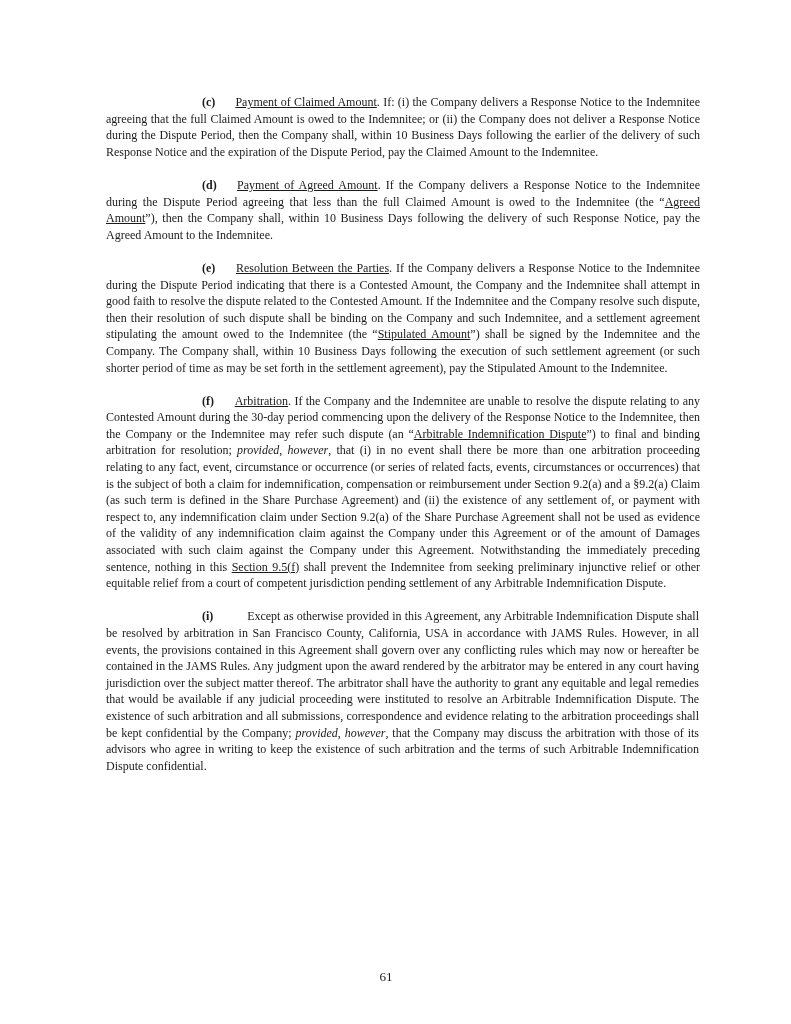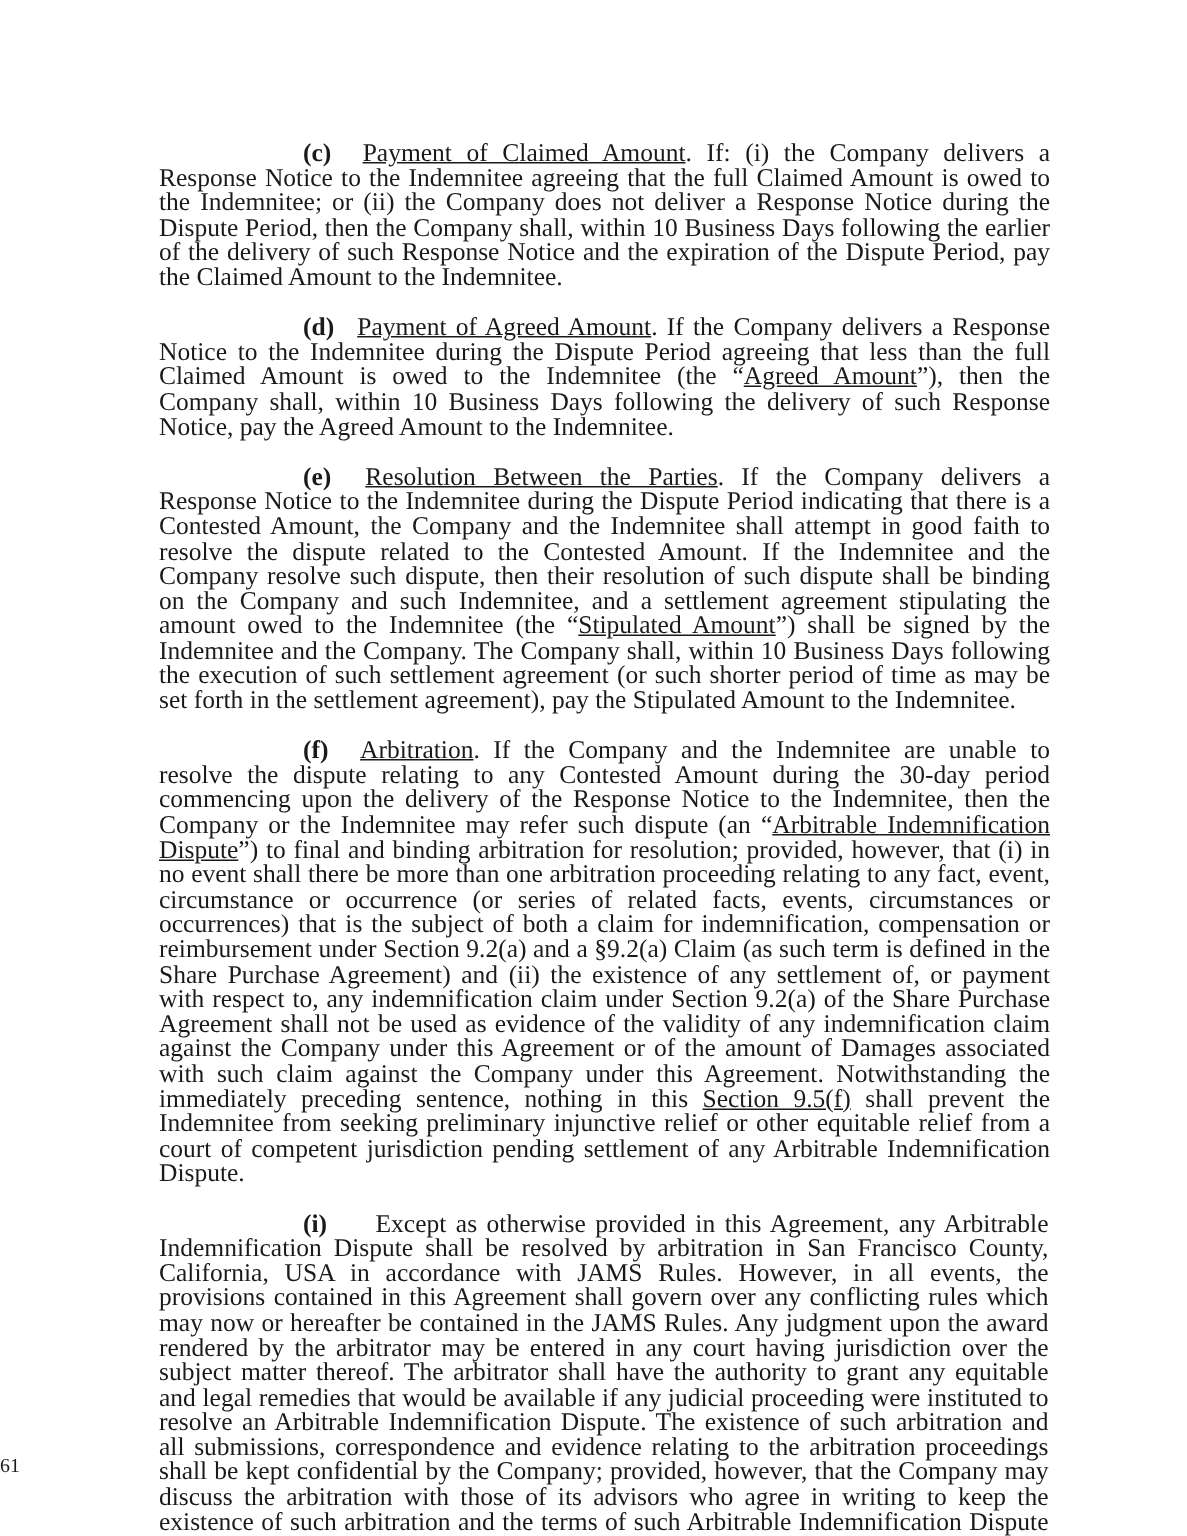--- a/index.html
+++ b/index.html
@@ -22,46 +22,47 @@
       height: 1024px;
       background: #ffffff;
     }
     .body-text {
       position: absolute;
       left: 106px;
       top: 94px;
       width: 594px;
     }
     .para {
-      font-size: 17px;
+      font-size: 12px;
       line-height: 16.6px;
       text-align: justify;
       margin: 0 0 16.6px 0;
       text-indent: 96px;
     }
     .para.sub {
       margin-right: 1px;
       text-indent: 96px;
     }
     .label {
       font-weight: bold;
       display: inline-block;
       min-width: 30px;
       text-indent: 0;
     }
     .sub .label {
       min-width: 42px;
     }
     .u { text-decoration: underline; text-underline-offset: 1px; }
-    .i { }
+    .i { font-style: italic; }
     .page-number {
       position: absolute;
       left: 0;
       width: 772px;
       top: 969px;
+      text-align: center;
       font-size: 13.2px;
       line-height: 16px;
     }
   </style>
 </head>
 <body>
 
 <div class="page">
   <div class="body-text">
 

